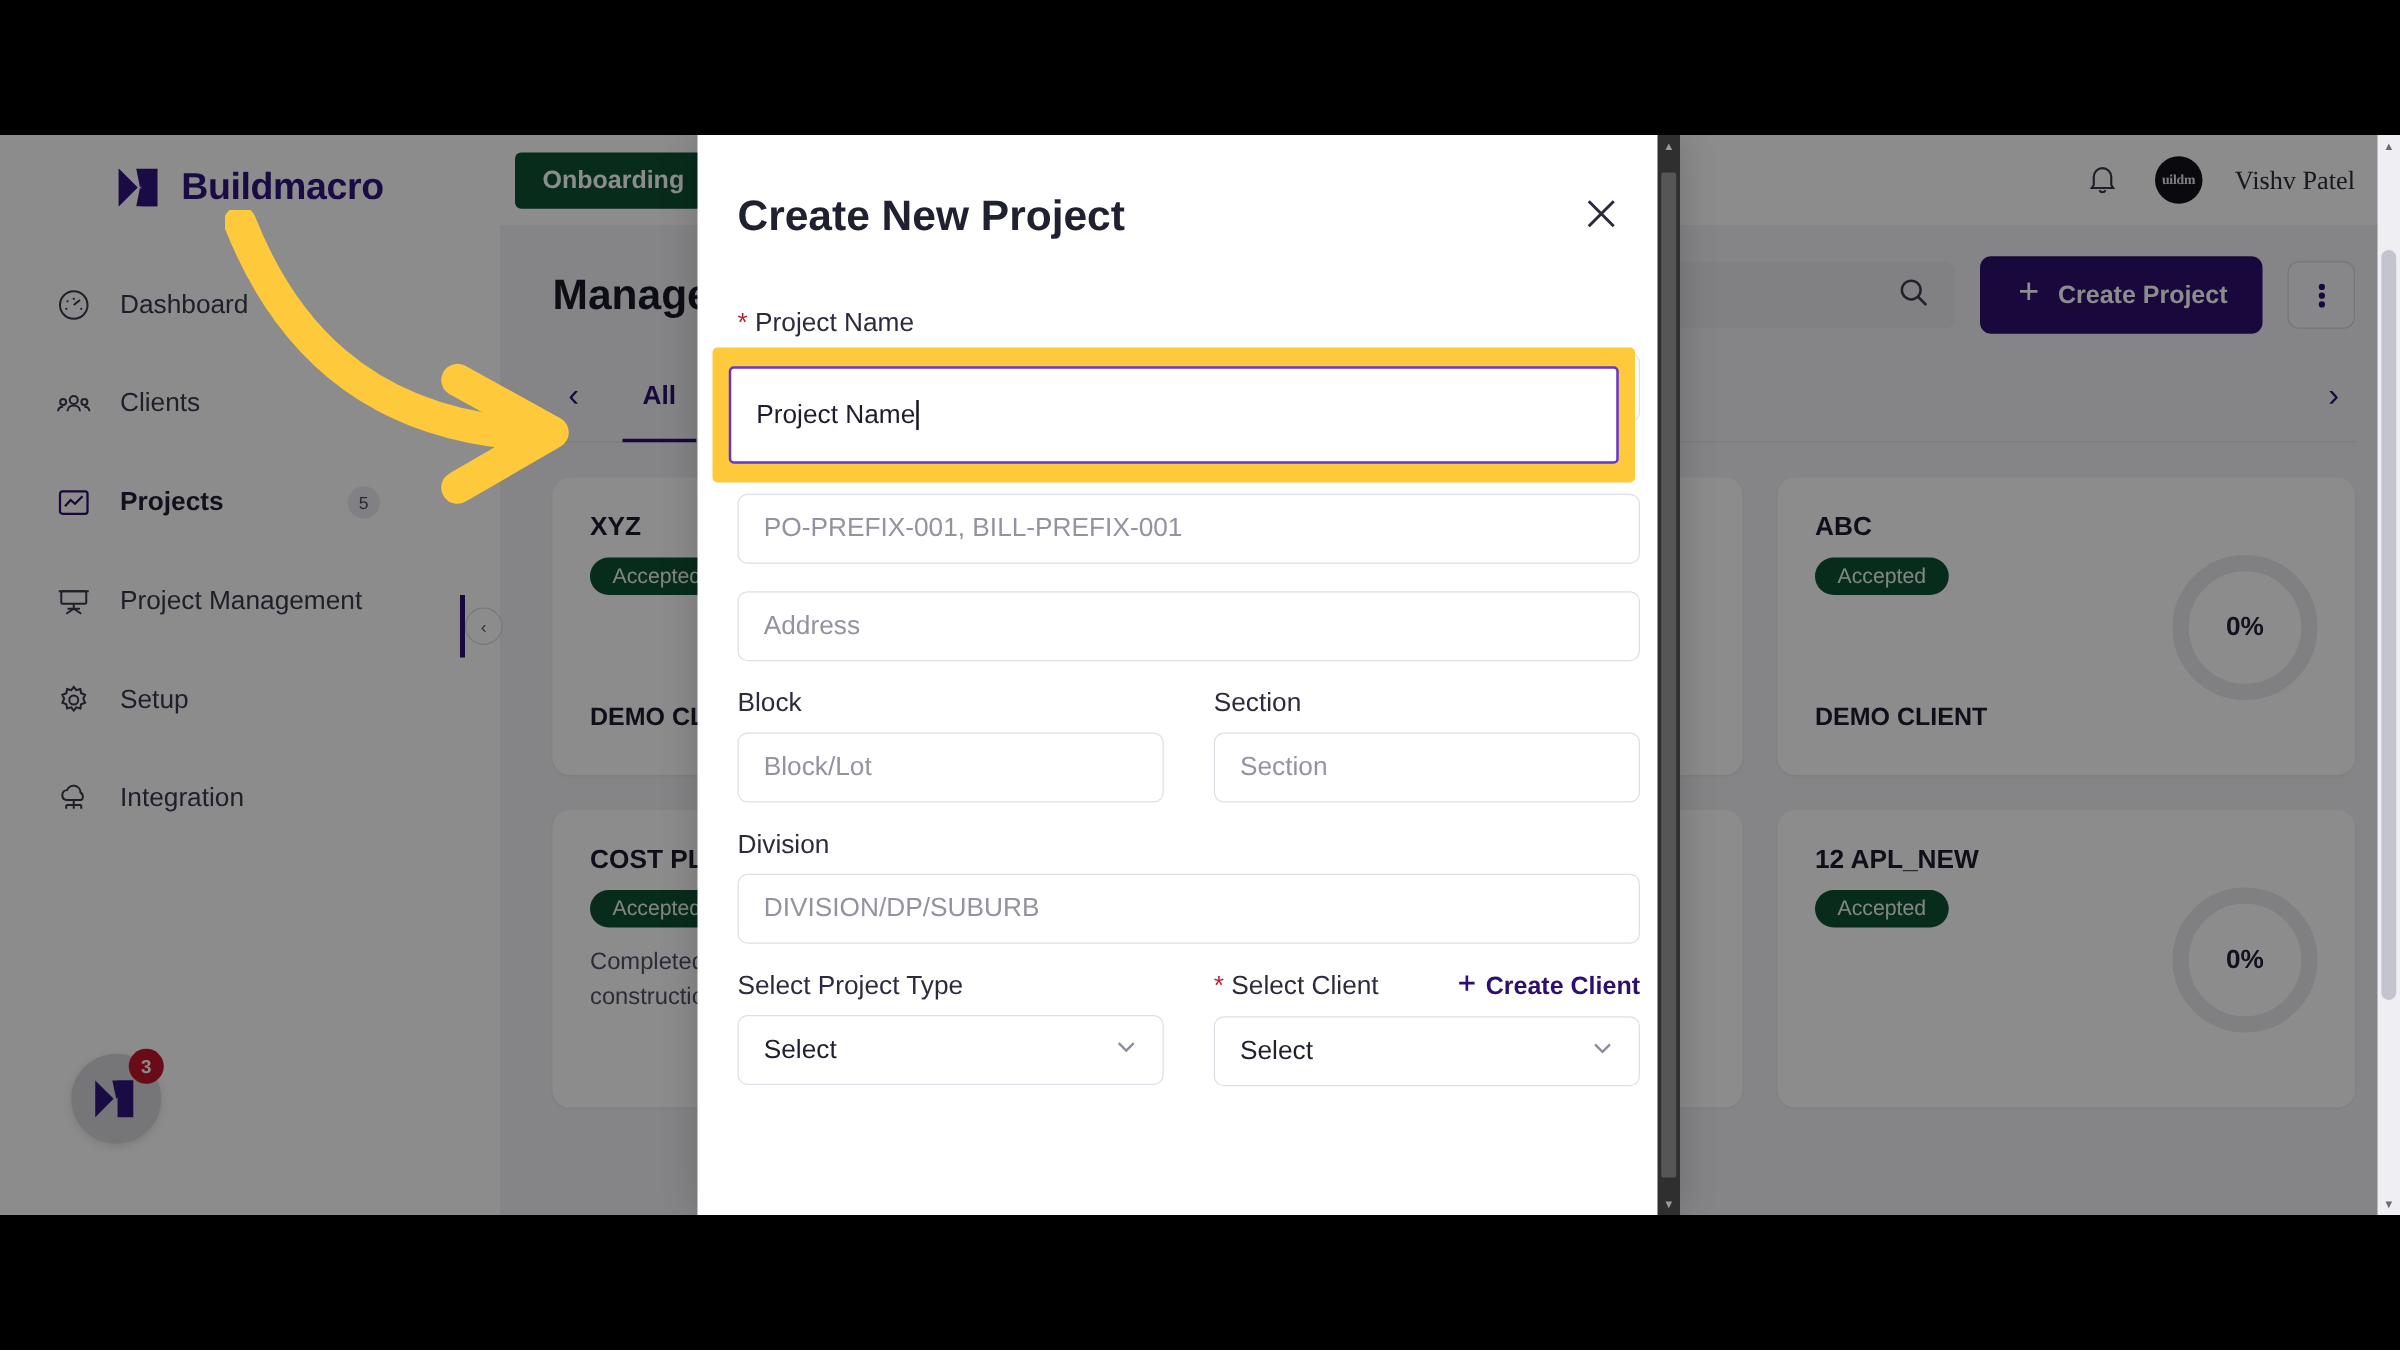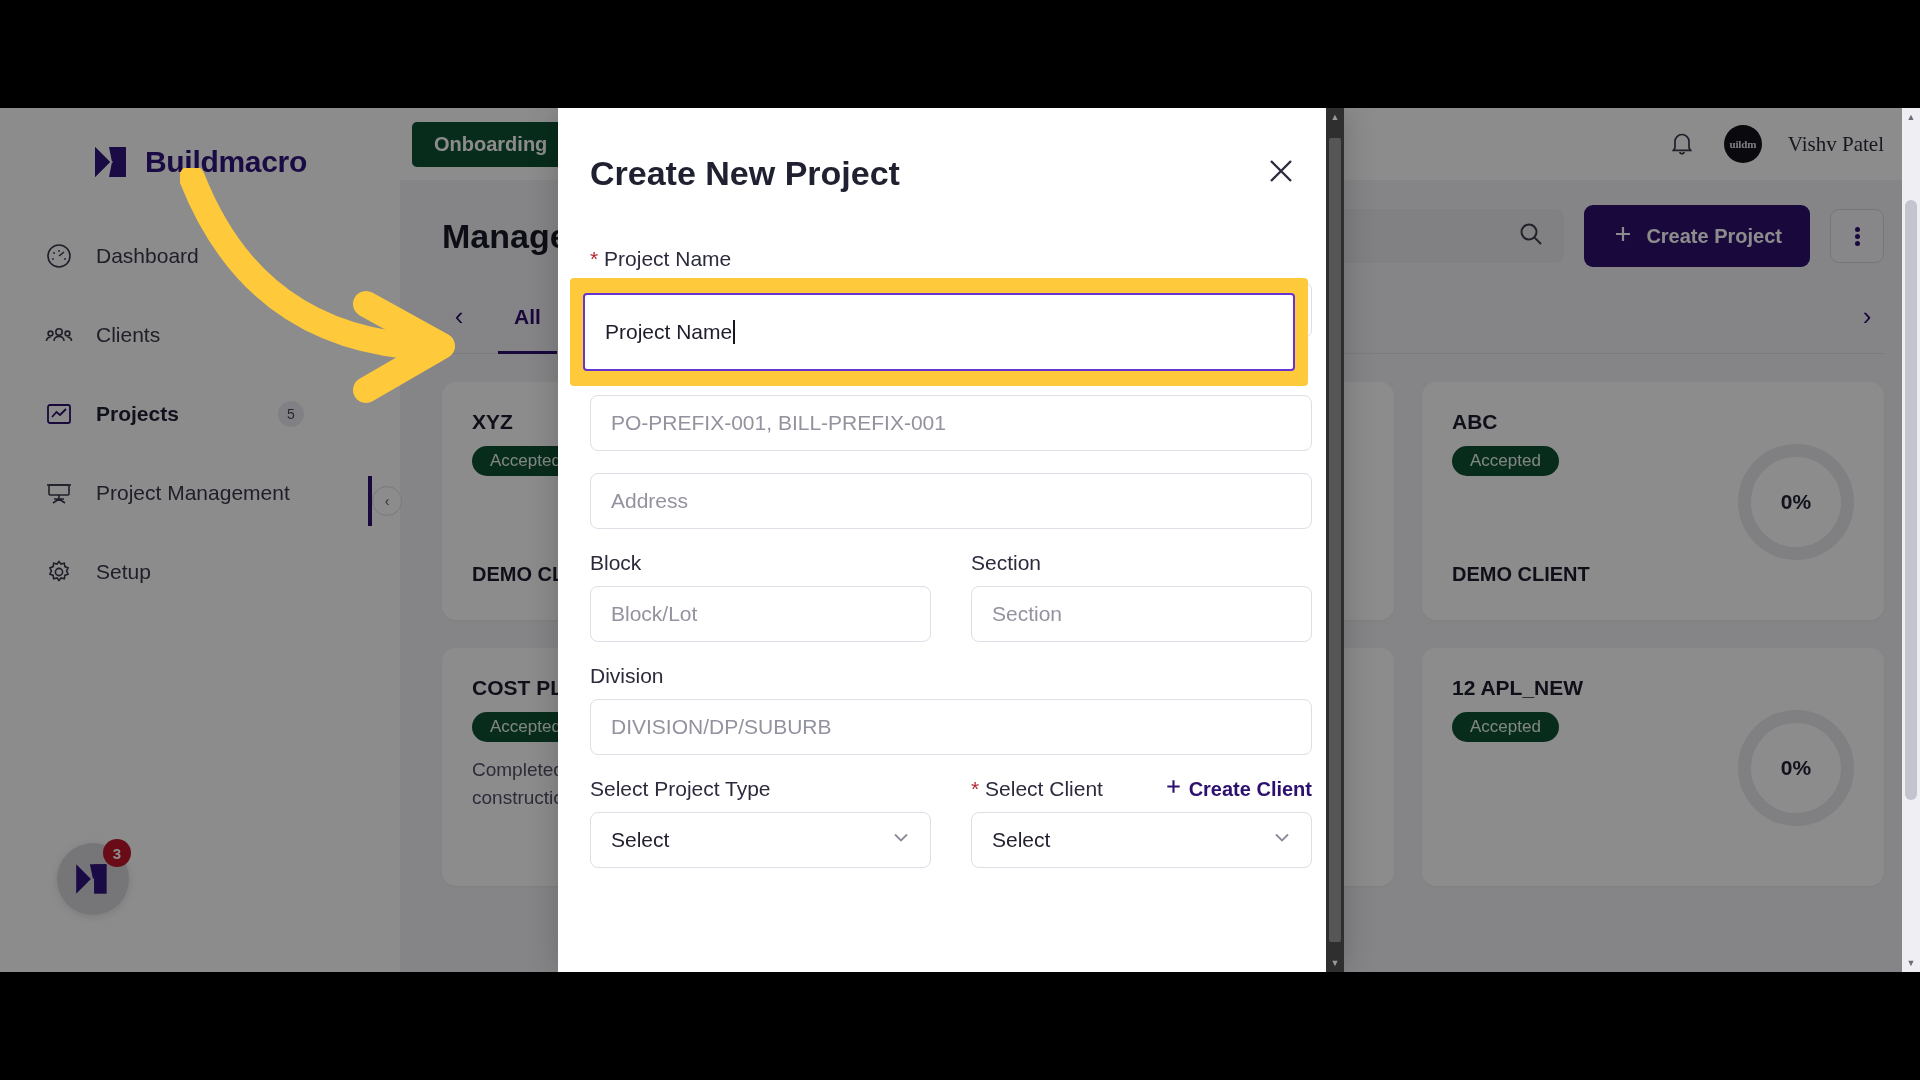--- a/index.html
+++ b/index.html
@@ -31,21 +31,21 @@
     pointer-events: none;
     z-index: 40;
   }
 
   
   #sidebar {
     width: 400px;
     background: #ffffff;
     flex: 0 0 400px;
     position: relative;
-    padding-top: 24px;
+    padding-top: 12px;
   }
   .brand {
     display: flex; align-items: center; justify-content: center;
     gap: 12px;
     height: 60px;
     margin-bottom: 36px;
   }
   .brand-mark { width: 40px; height: 34px; flex: 0 0 40px; }
   .brand-text {
     font-size: 30px; font-weight: 700; color: #31147e;
@@ -411,20 +411,29 @@
       <div class="nav-item">
         <span class="nav-ico">
           <svg viewBox="0 0 28 28" width="28" height="28" fill="none" stroke="#3a3a4d" stroke-width="1.6">
             <circle cx="14" cy="14" r="3.6"></circle>
             <path d="M14 3.5 l2 2.6 3.3-.9 .6 3.4 3.2 1.3-1.5 3.1 1.5 3.1-3.2 1.3-.6 3.4-3.3-.9-2 2.6-2-2.6-3.3 .9-.6-3.4-3.2-1.3 1.5-3.1-1.5-3.1 3.2-1.3 .6-3.4 3.3 .9z"></path>
           </svg>
         </span>
         <span class="nav-label">Setup</span>
       </div>
 
+      <div class="nav-item">
+        <span class="nav-ico">
+          <svg viewBox="0 0 28 28" width="28" height="28" fill="none" stroke="#3a3a4d" stroke-width="1.6">
+            <path d="M8 15a4 4 0 0 1 .6-7.9A5.6 5.6 0 0 1 19.4 9 3.6 3.6 0 0 1 20 15z"></path>
+            <path d="M14 15 v4 M8 19 h12 M8 19 v3 M14 19 v3 M20 19 v3"></path>
+          </svg>
+        </span>
+        <span class="nav-label">Integration</span>
+      </div>
 
       <div class="fab">
         <svg viewBox="0 0 40 34" width="42" height="36">
           <path d="M4 3 L4 31 L18 17 Z" fill="#31147e"></path>
           <path d="M21 3 L21 31 L33 31 L33 3 Z" fill="#31147e"></path>
           <path d="M17 3 L33 3 L20 17 Z" fill="#31147e"></path>
         </svg>
         <span class="fab-badge">3</span>
       </div>
     </aside>

